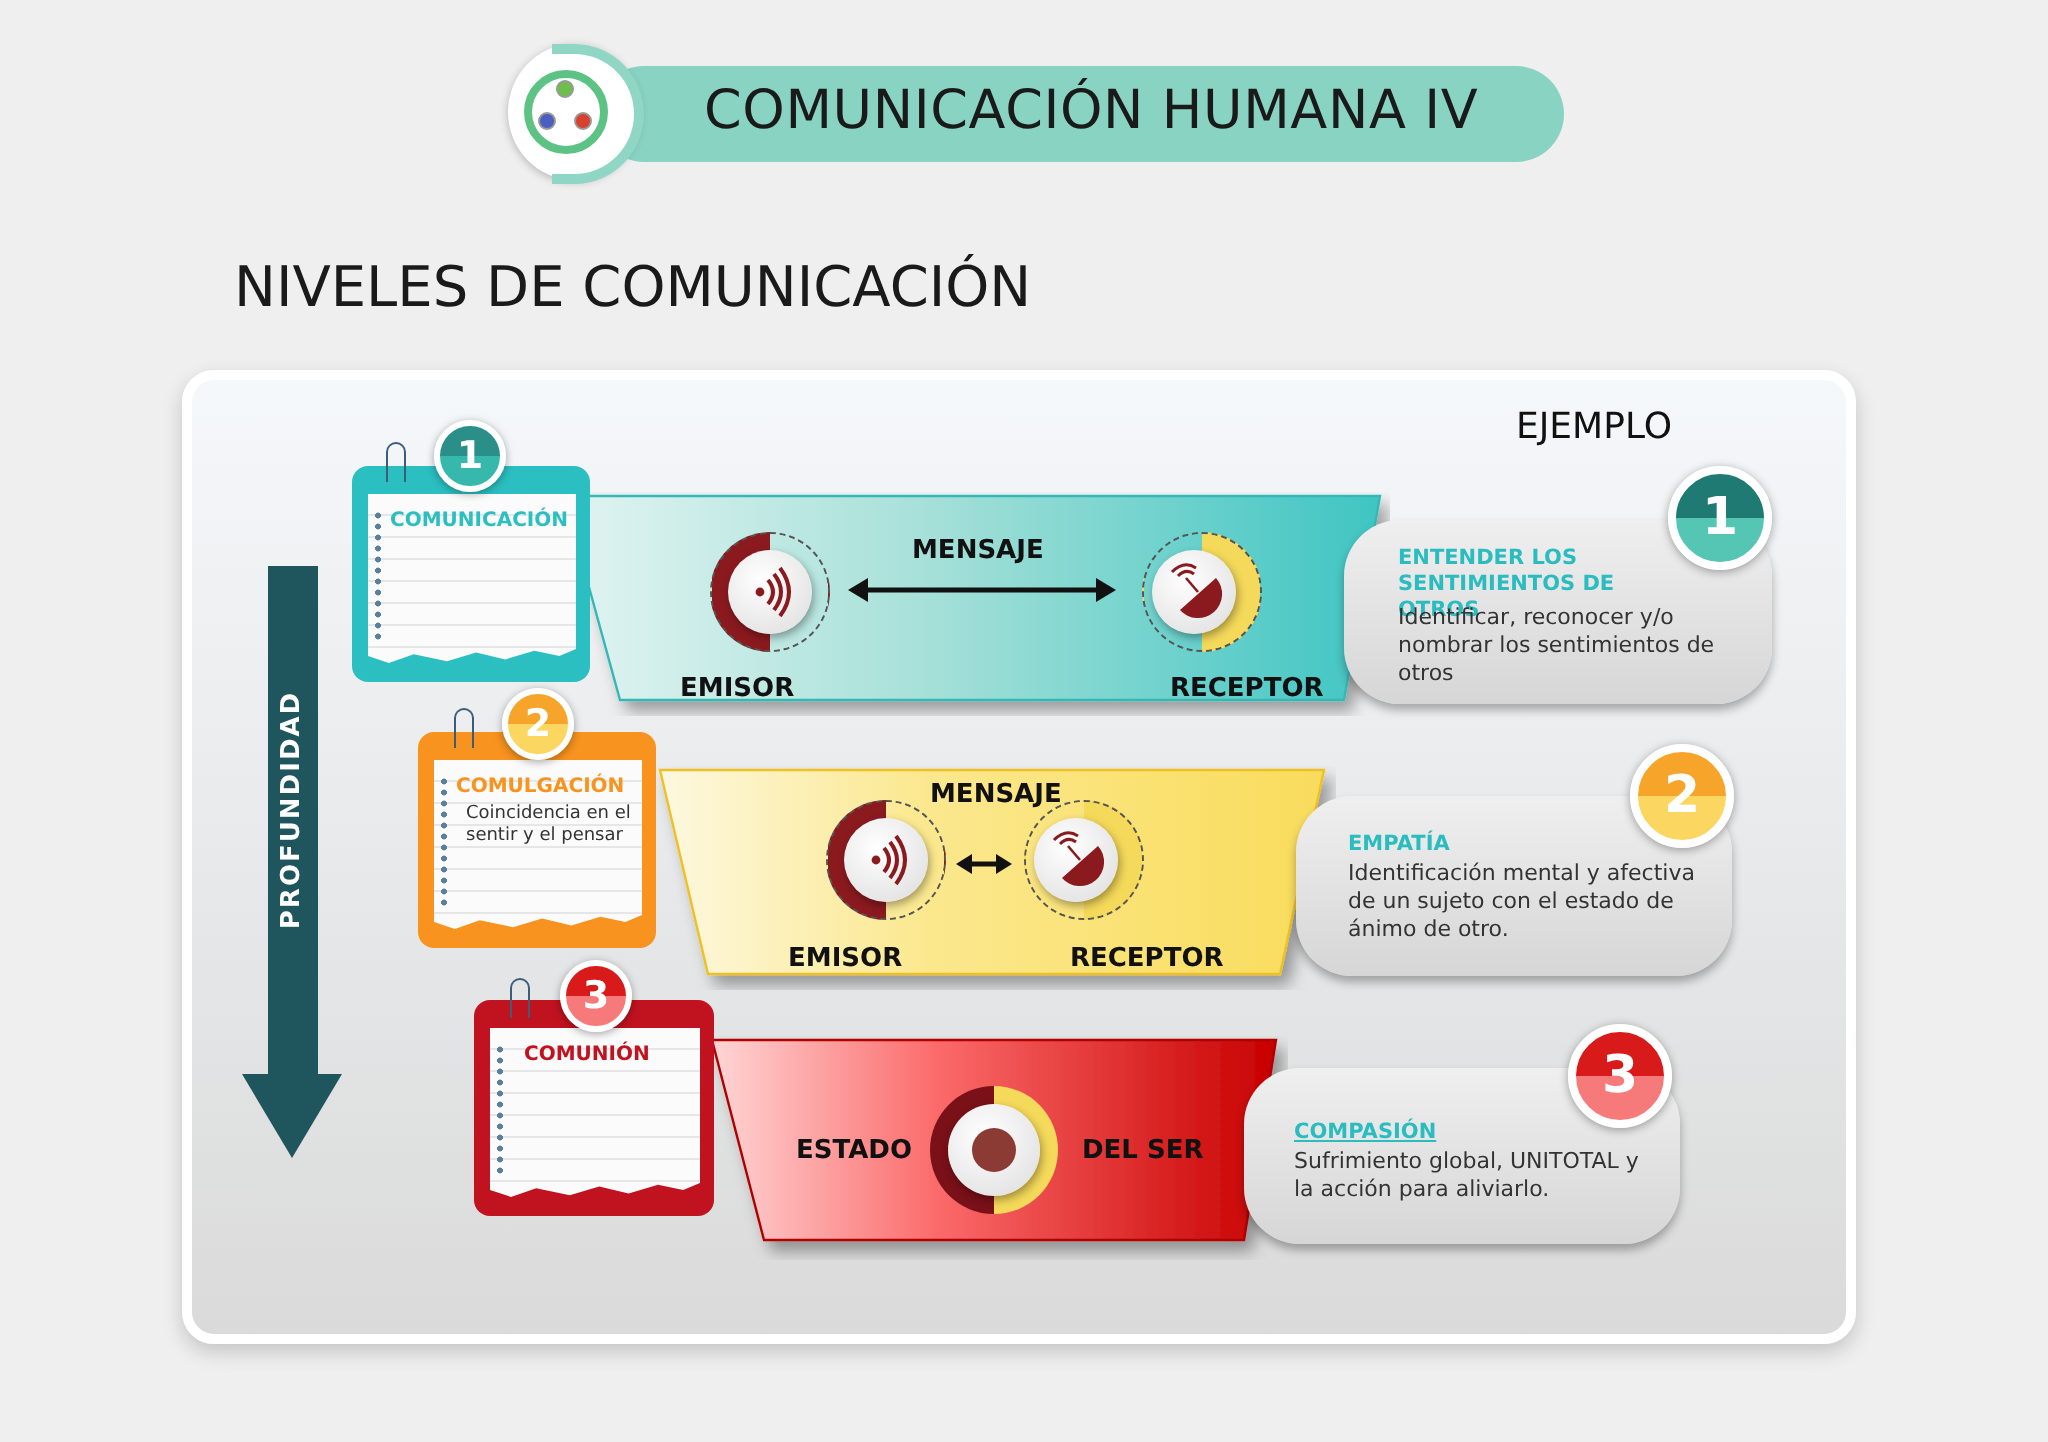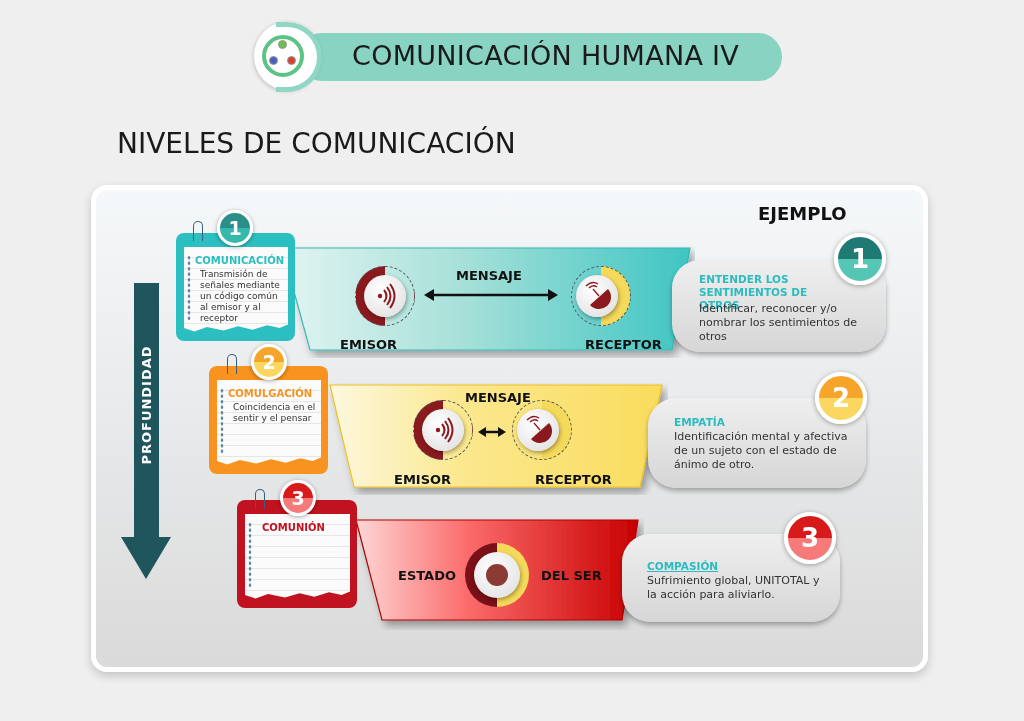--- a/index.html
+++ b/index.html
@@ -42,21 +42,21 @@
   }
 
   
   .panel {
     left: 91px; top: 185px; width: 837px; height: 487px;
     border: 5px solid #fff; border-radius: 16px;
     background: linear-gradient(#f5f8fa, #dadada);
     box-shadow: 0 4px 10px rgba(0,0,0,0.18);
   }
   .ejemplo {
-    left: 758px; top: 203px; font-size: 18px; font-weight: bold; color: #111;
+    left: 758px; top: 203px; font-size: 18px; font-weight: normal; color: #111;
   }
 
   
   .arrow-shaft {
     left: 134px; top: 283px; width: 25px; height: 255px; background: #1f555c;
   }
   .arrow-head {
     left: 121px; top: 537px; width: 0; height: 0;
     border-left: 25px solid transparent; border-right: 25px solid transparent;
     border-top: 42px solid #1f555c;
@@ -150,21 +150,20 @@
     <filter id="sh" x="-10%" y="-10%" width="130%" height="140%">
         <feDropShadow dx="4" dy="5" stdDeviation="4" flood-opacity="0.35"></feDropShadow>
       </filter>
   </defs>
   <polygon points="2,2 410,2 392,104 30,104" fill="url(#g1)" stroke="#36b8b5" stroke-width="1.2" filter="url(#sh)"></polygon>
 </svg>
 <div class="abs note-frame" style="left:176px;top:233px;width:119px;height:108px;background:#2bbfc1;">
   <div class="note-paper" style="left:8px;top:14px;width:104px;height:88px;">
     <div class="note-dots"></div>
     <div class="note-title" style="left:11px;top:8px;color:#2bbfc1;">COMUNICACIÓN</div>
-    <div class="note-body" style="left:16px;top:22px;width:86px;">Transmisión de señales mediante un código común al emisor y al receptor</div>
   </div>
 </div>
 <div class="clip" style="left:193px;top:221px;"></div>
 <div class="badge" style="left:217px;top:210px;background:linear-gradient(#2a8f88 50%, #36b8ad 50%);">1</div>
 
 <div class="icon-circle" style="left:355px;top:266px;width:60px;height:60px;background:conic-gradient(transparent 0 180deg, #8b1a1f 180deg 360deg);border:1.5px dashed #555;"></div>
 <div class="icon-inner" style="left:364px;top:275px;width:42px;height:42px;">
   <svg width="42" height="42">
       <circle cx="16" cy="21" r="2.2" fill="#8b1a1f"></circle>
       <path d="M20 15 Q25 21 20 27" stroke="#8b1a1f" stroke-width="2" fill="none"></path>

